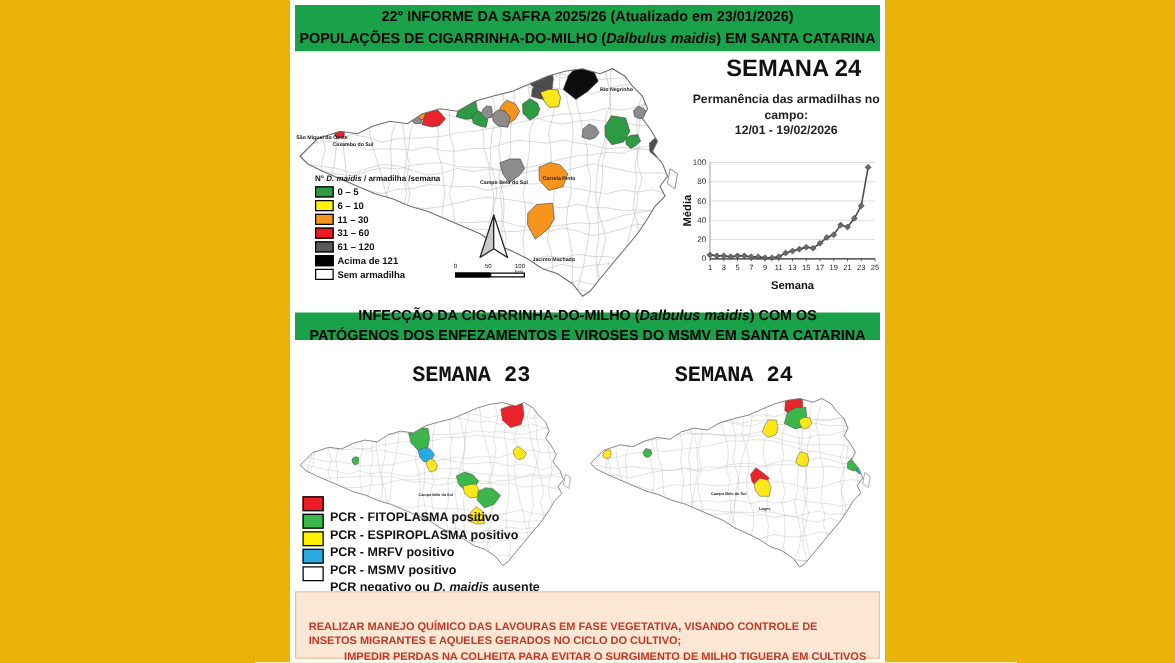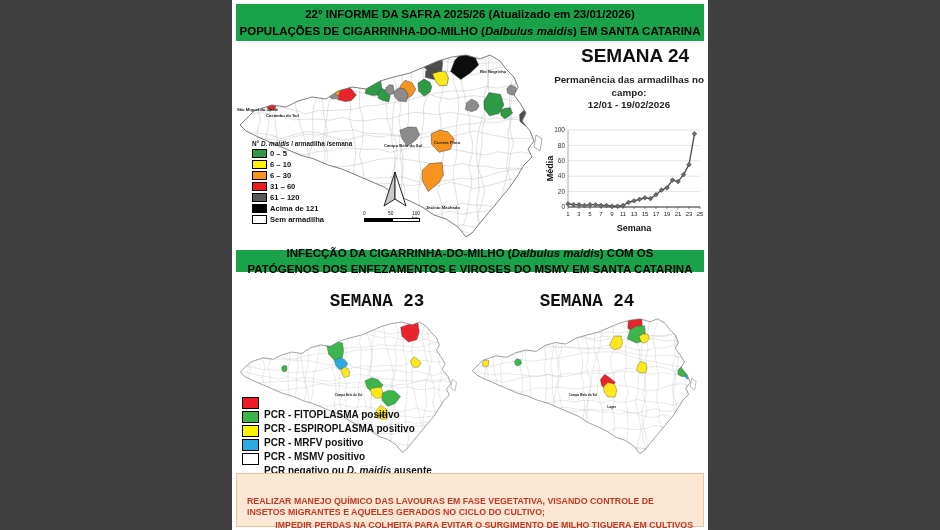--- a/index.html
+++ b/index.html
@@ -1,17 +1,17 @@
 <!DOCTYPE html>
 <html><head>
 <meta charset="utf-8">
 <style>
   html,body{margin:0;padding:0;}
   body{font-family:"Liberation Sans", sans-serif;}
-  .page{position:relative;width:940px;height:530px;background:#404040;overflow:hidden;}
+  .page{position:relative;width:940px;height:530px;background:#eab308;overflow:hidden;}
   .content{position:absolute;left:232px;top:0;width:476px;height:530px;background:#ffffff;}
   .abs{position:absolute;}
   .banner{position:absolute;left:4px;width:468px;display:flex;flex-direction:column;justify-content:center;align-items:center;color:#000;font-weight:bold;font-size:11.5px;line-height:1.4;text-align:center;}
   .banner1{top:4px;height:37px;}
   .banner2{top:250px;height:22px;}
   #wk24top{left:330px;top:45px;width:146px;text-align:center;font-size:19px;font-weight:bold;color:#111;}
   .trap{left:318px;top:74px;width:158px;text-align:center;font-size:9.8px;font-weight:bold;line-height:1.3;color:#222;}
   .period{left:318px;top:104px;width:158px;text-align:center;font-size:10.2px;font-weight:bold;line-height:1.35;color:#222;}
   #map1{left:2px;top:46px;}
   #map23{left:4px;top:312px;}
@@ -99,21 +99,21 @@
           <div class="l1row">
             <span class="l1sw" style="background: rgb(45, 155, 68);"></span>
             <span class="l1lbl">0 – 5</span>
           </div>
           <div class="l1row">
             <span class="l1sw" style="background: rgb(255, 242, 0);"></span>
             <span class="l1lbl">6 – 10</span>
           </div>
           <div class="l1row">
             <span class="l1sw" style="background: rgb(247, 148, 30);"></span>
-            <span class="l1lbl">6 – 30</span>
+            <span class="l1lbl">11 – 30</span>
           </div>
           <div class="l1row">
             <span class="l1sw" style="background: rgb(237, 28, 36);"></span>
             <span class="l1lbl">31 – 60</span>
           </div>
           <div class="l1row">
             <span class="l1sw" style="background: rgb(89, 89, 89);"></span>
             <span class="l1lbl">61 – 120</span>
           </div>
           <div class="l1row">

